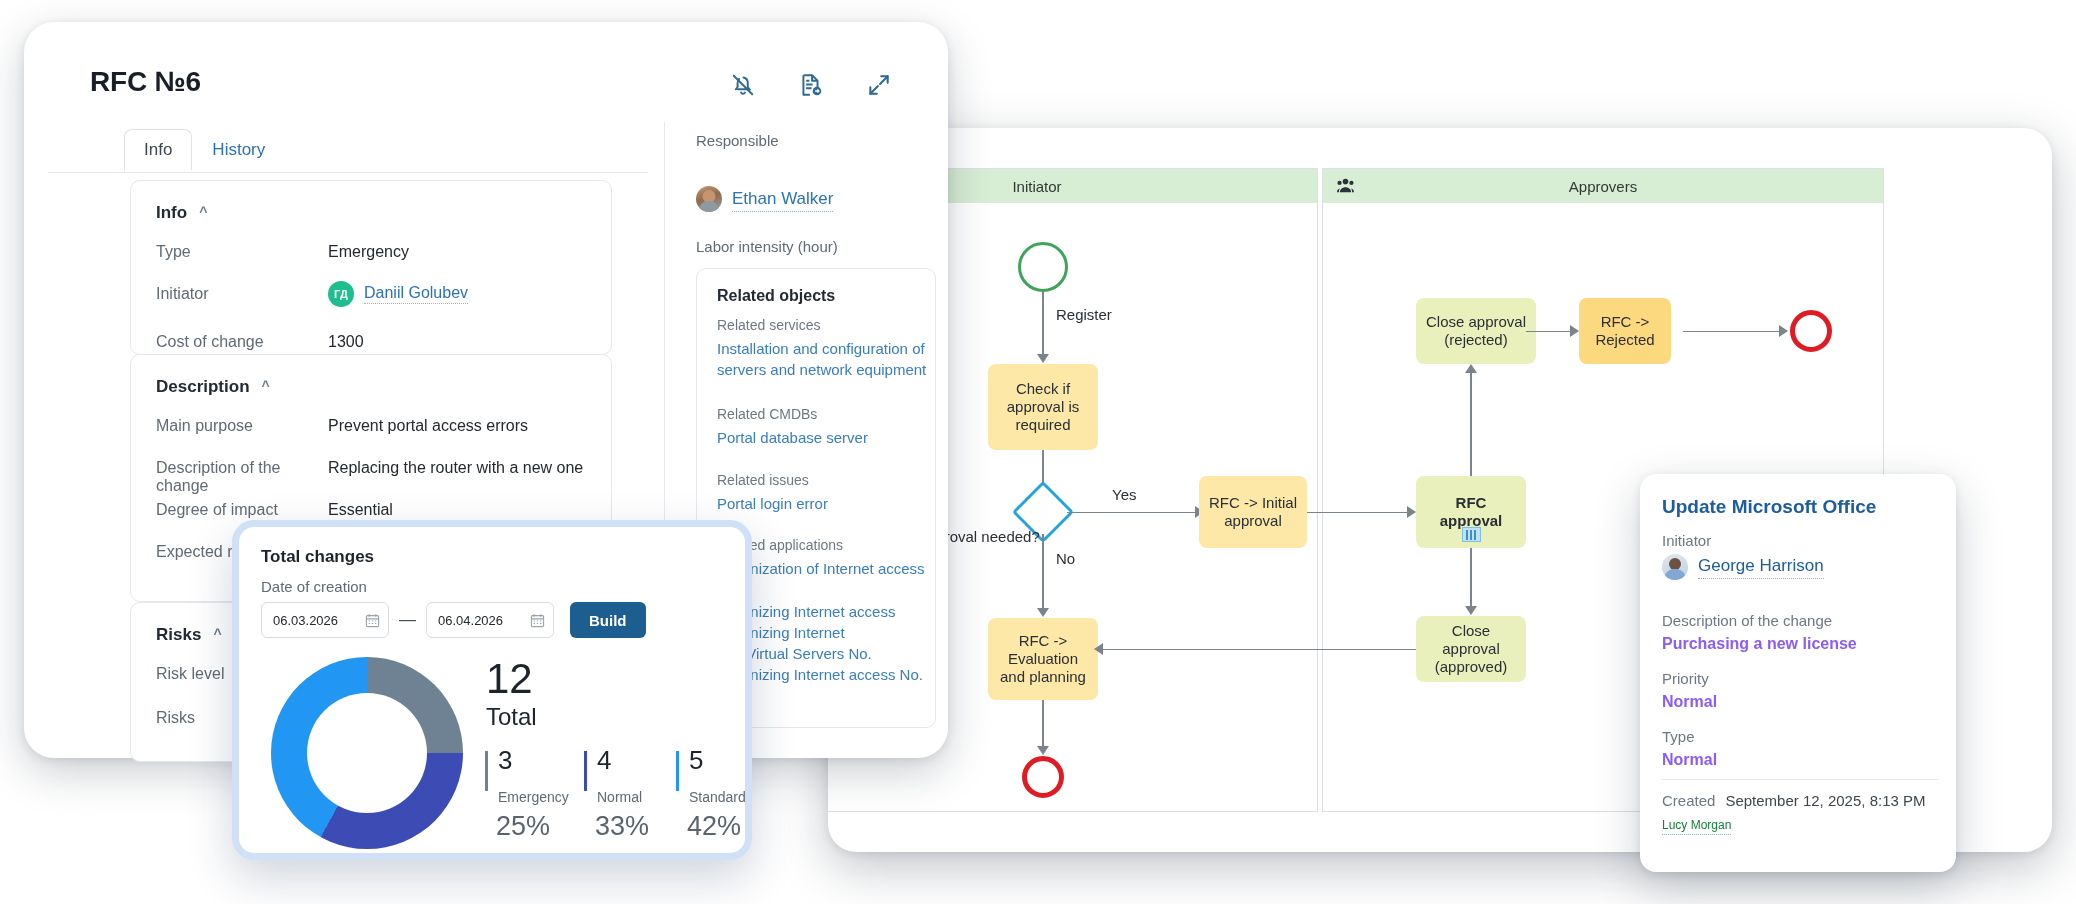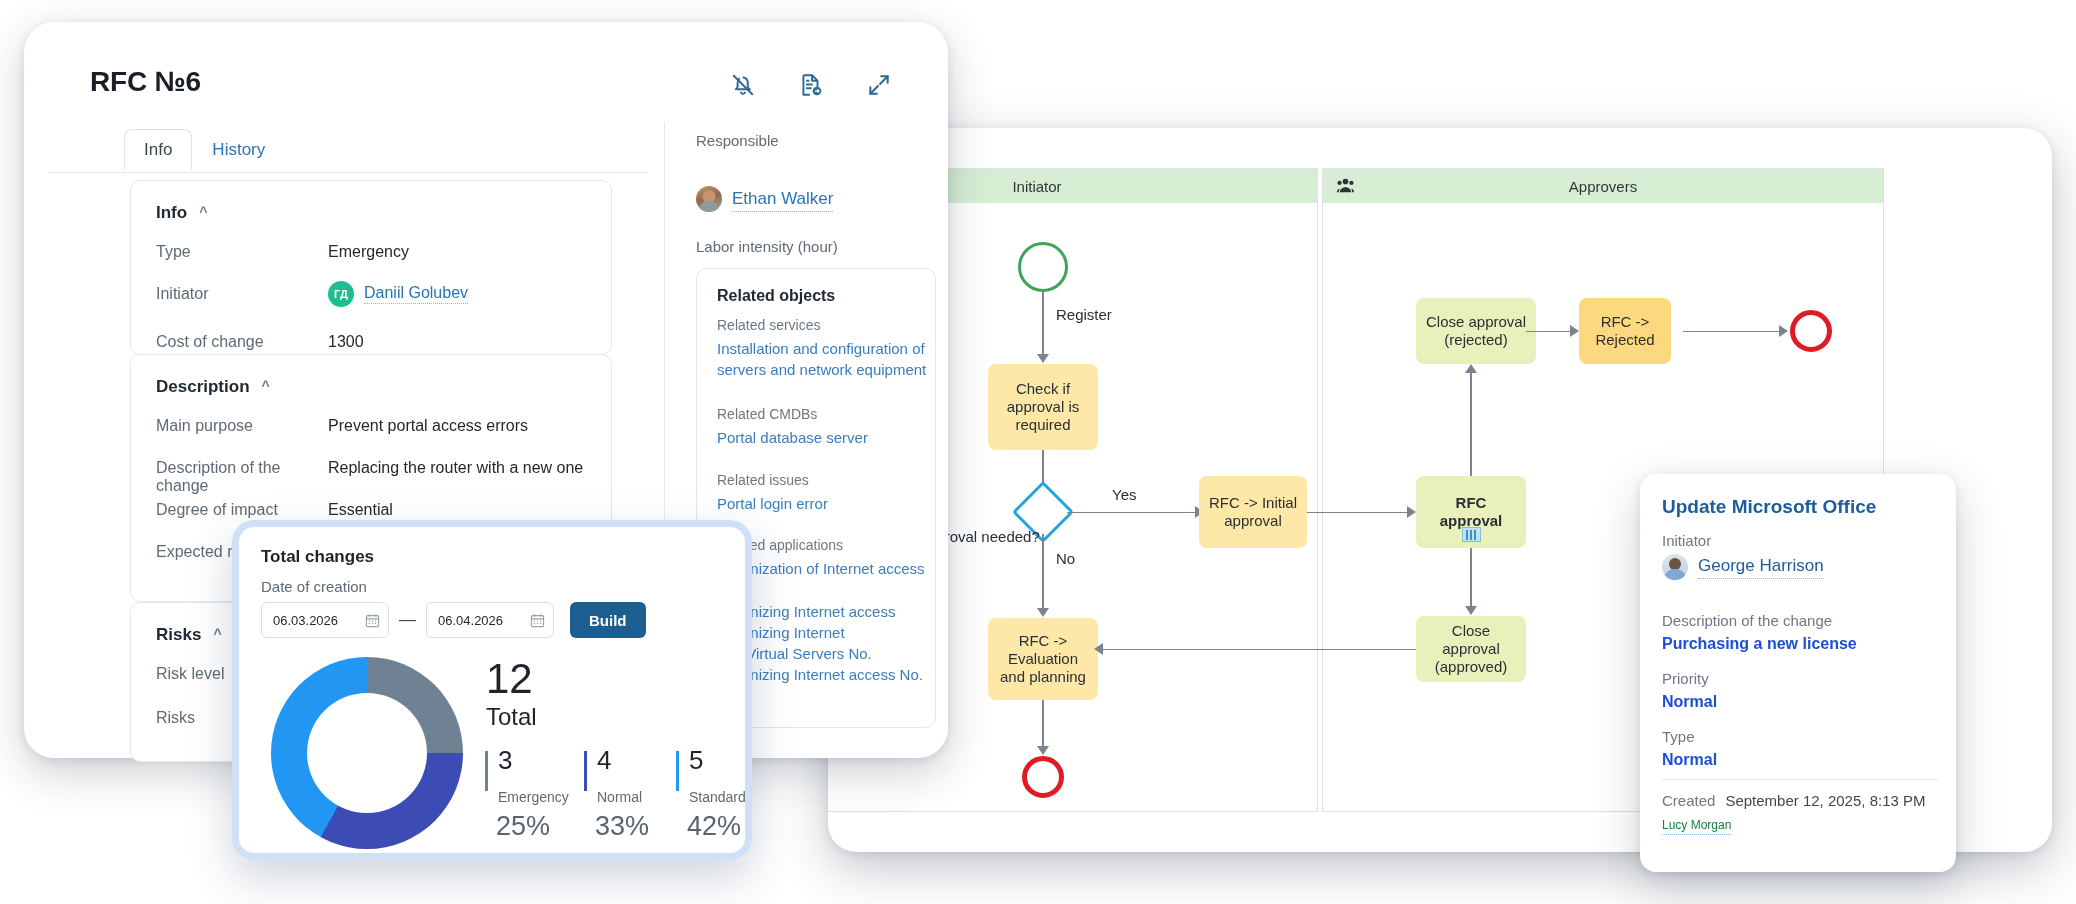--- a/index.html
+++ b/index.html
@@ -196,21 +196,21 @@
 
   
   #tip-card {
     left: 1640px; top: 474px; width: 316px; height: 398px;
     border-radius: 16px; background: #fff;
     box-shadow: 0 16px 46px rgba(20,30,50,.22), 0 2px 8px rgba(20,30,50,.10);
     z-index: 7;
   }
   #tip-title { position: absolute; left: 22px; top: 22px; font-size: 19px; font-weight: 700; color: #1d5c9e; }
   .tip-lbl { font-size: 15px; color: #6d7884; }
-  .tip-val { font-size: 16px; font-weight: 700; color: #1d4ed8; }
+  .tip-val { font-size: 16px; font-weight: 700; color: #8b5cf6; }
   #tip-initiator-lbl { position: absolute; left: 22px; top: 58px; }
   #tip-person { position: absolute; left: 22px; top: 80px; display: flex; align-items: center; }
   .av.photo2 {
     background: linear-gradient(165deg,#dfe7ef 0%,#bcd0e2 100%);
     position: relative; overflow: hidden;
   }
   .av.photo2::before{
     content:""; position:absolute; left:50%; top:14%; width:12px; height:12px;
     transform:translateX(-50%); border-radius:50%; background:#6b5243;
   }

